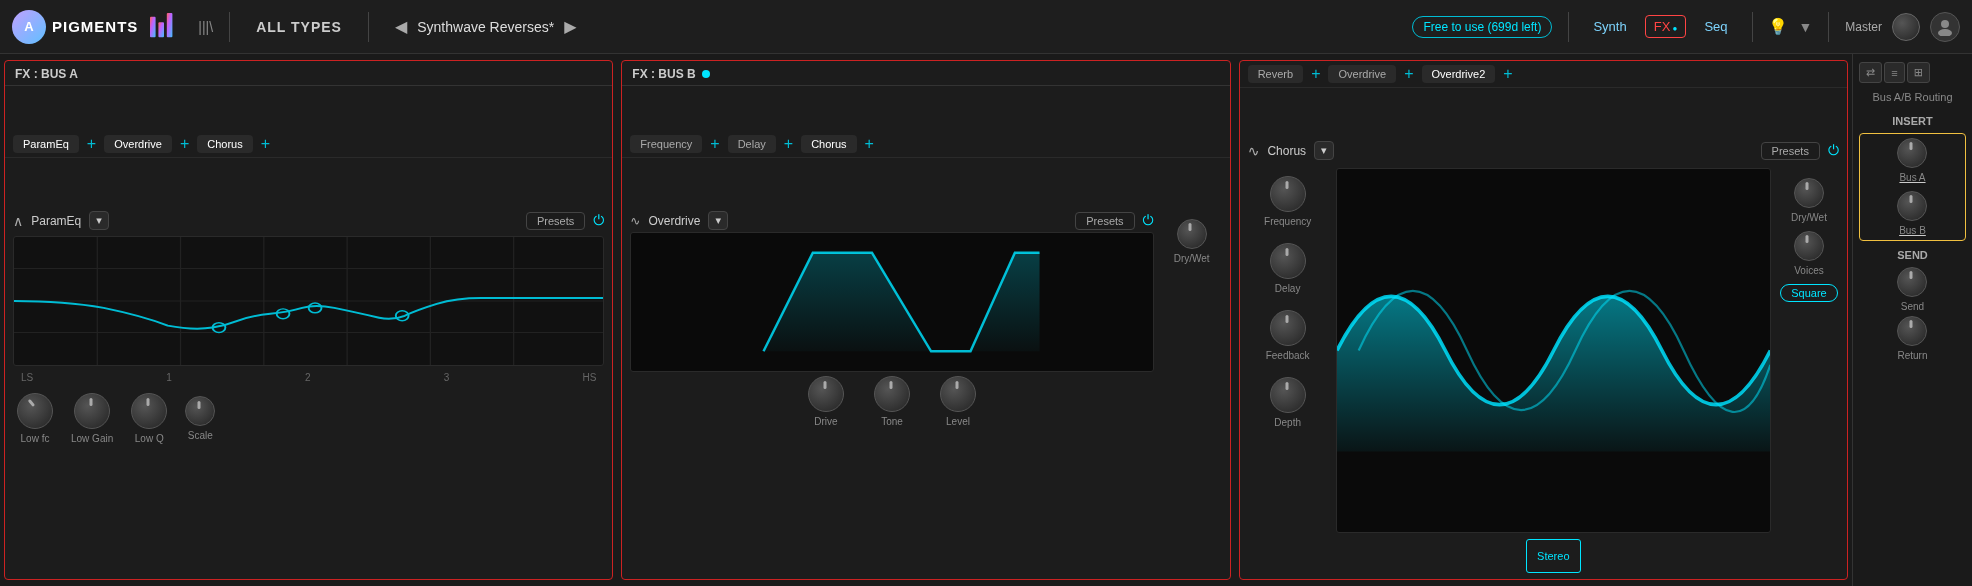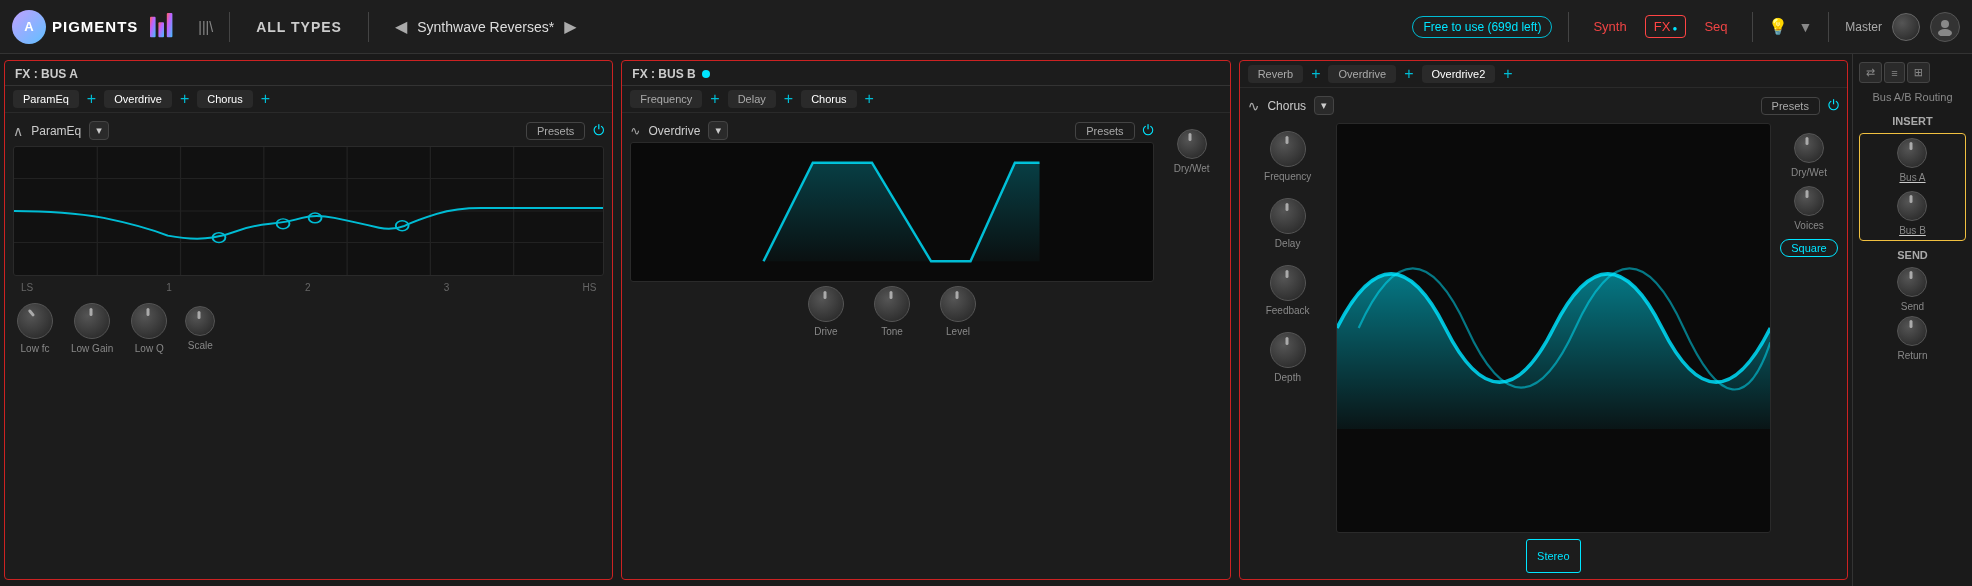--- a/index.html
+++ b/index.html
@@ -65,21 +65,21 @@
       background: transparent;
       border: 1px solid #00bcd4;
       color: #00e5ff;
       border-radius: 12px;
       padding: 3px 10px;
       font-size: 12px;
       white-space: nowrap;
     }
     .spacer { flex: 1; }
     .top-nav-btn {
-      background: transparent; border: none; color: #ef4444; font-size: 13px; cursor: pointer; padding: 4px 8px;
+      background: transparent; border: none; color: #7dd3fc; font-size: 13px; cursor: pointer; padding: 4px 8px;
     }
     .top-nav-btn.active {
       color: #ff4444;
       border: 1.5px solid #ff4444;
       border-radius: 4px;
       padding: 3px 8px;
     }
     .top-nav-btn.active::after { content: ' ●'; font-size: 8px; color: #00e5ff; }
     .bulb-icon { color: #f0c040; font-size: 16px; cursor: pointer; }
     .master-label { color: #aaa; font-size: 12px; }
@@ -103,20 +103,21 @@
     }
     .fx-panel {
       border: 1.5px solid #cc2222;
       margin: 6px 4px;
       border-radius: 4px;
       display: flex;
       flex-direction: column;
       flex: 1;
       background: #1c1c1c;
       overflow: hidden;
+      gap: 45px;
     }
     .fx-panel-header {
       padding: 6px 10px 4px;
       font-size: 12px;
       font-weight: bold;
       color: #ccc;
       border-bottom: 1px solid #333;
       display: flex;
       align-items: center;
       gap: 6px;

